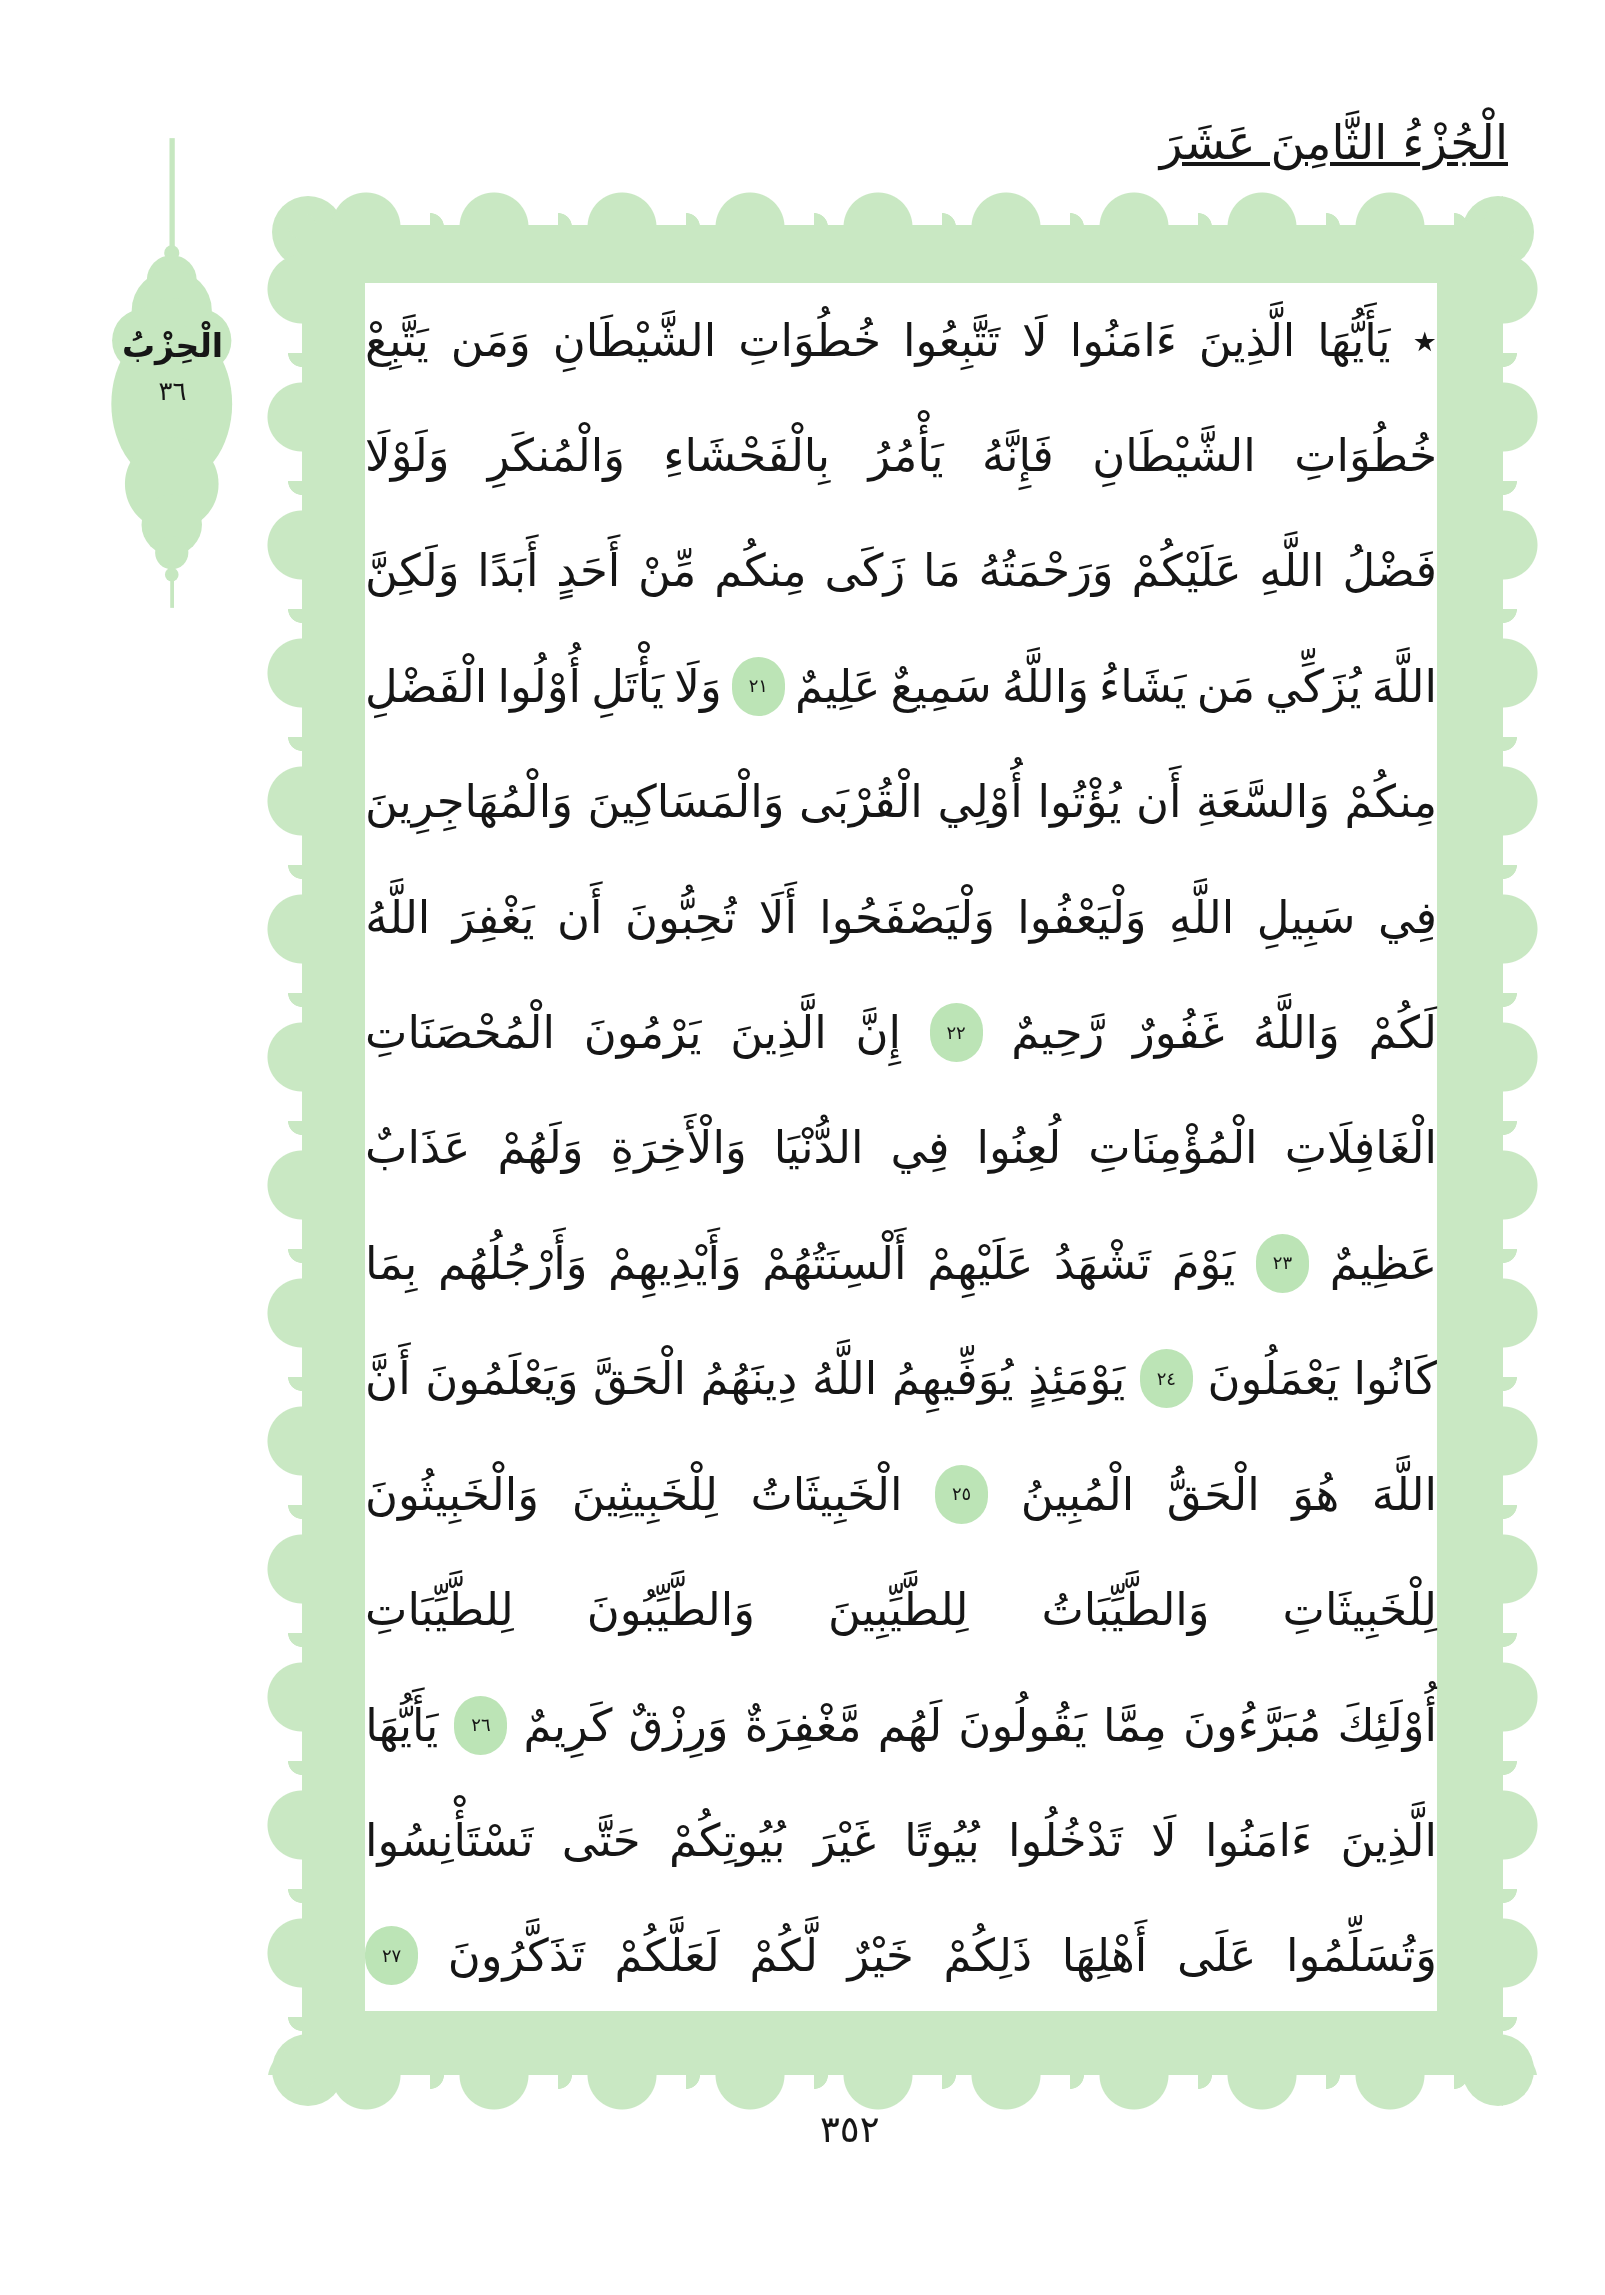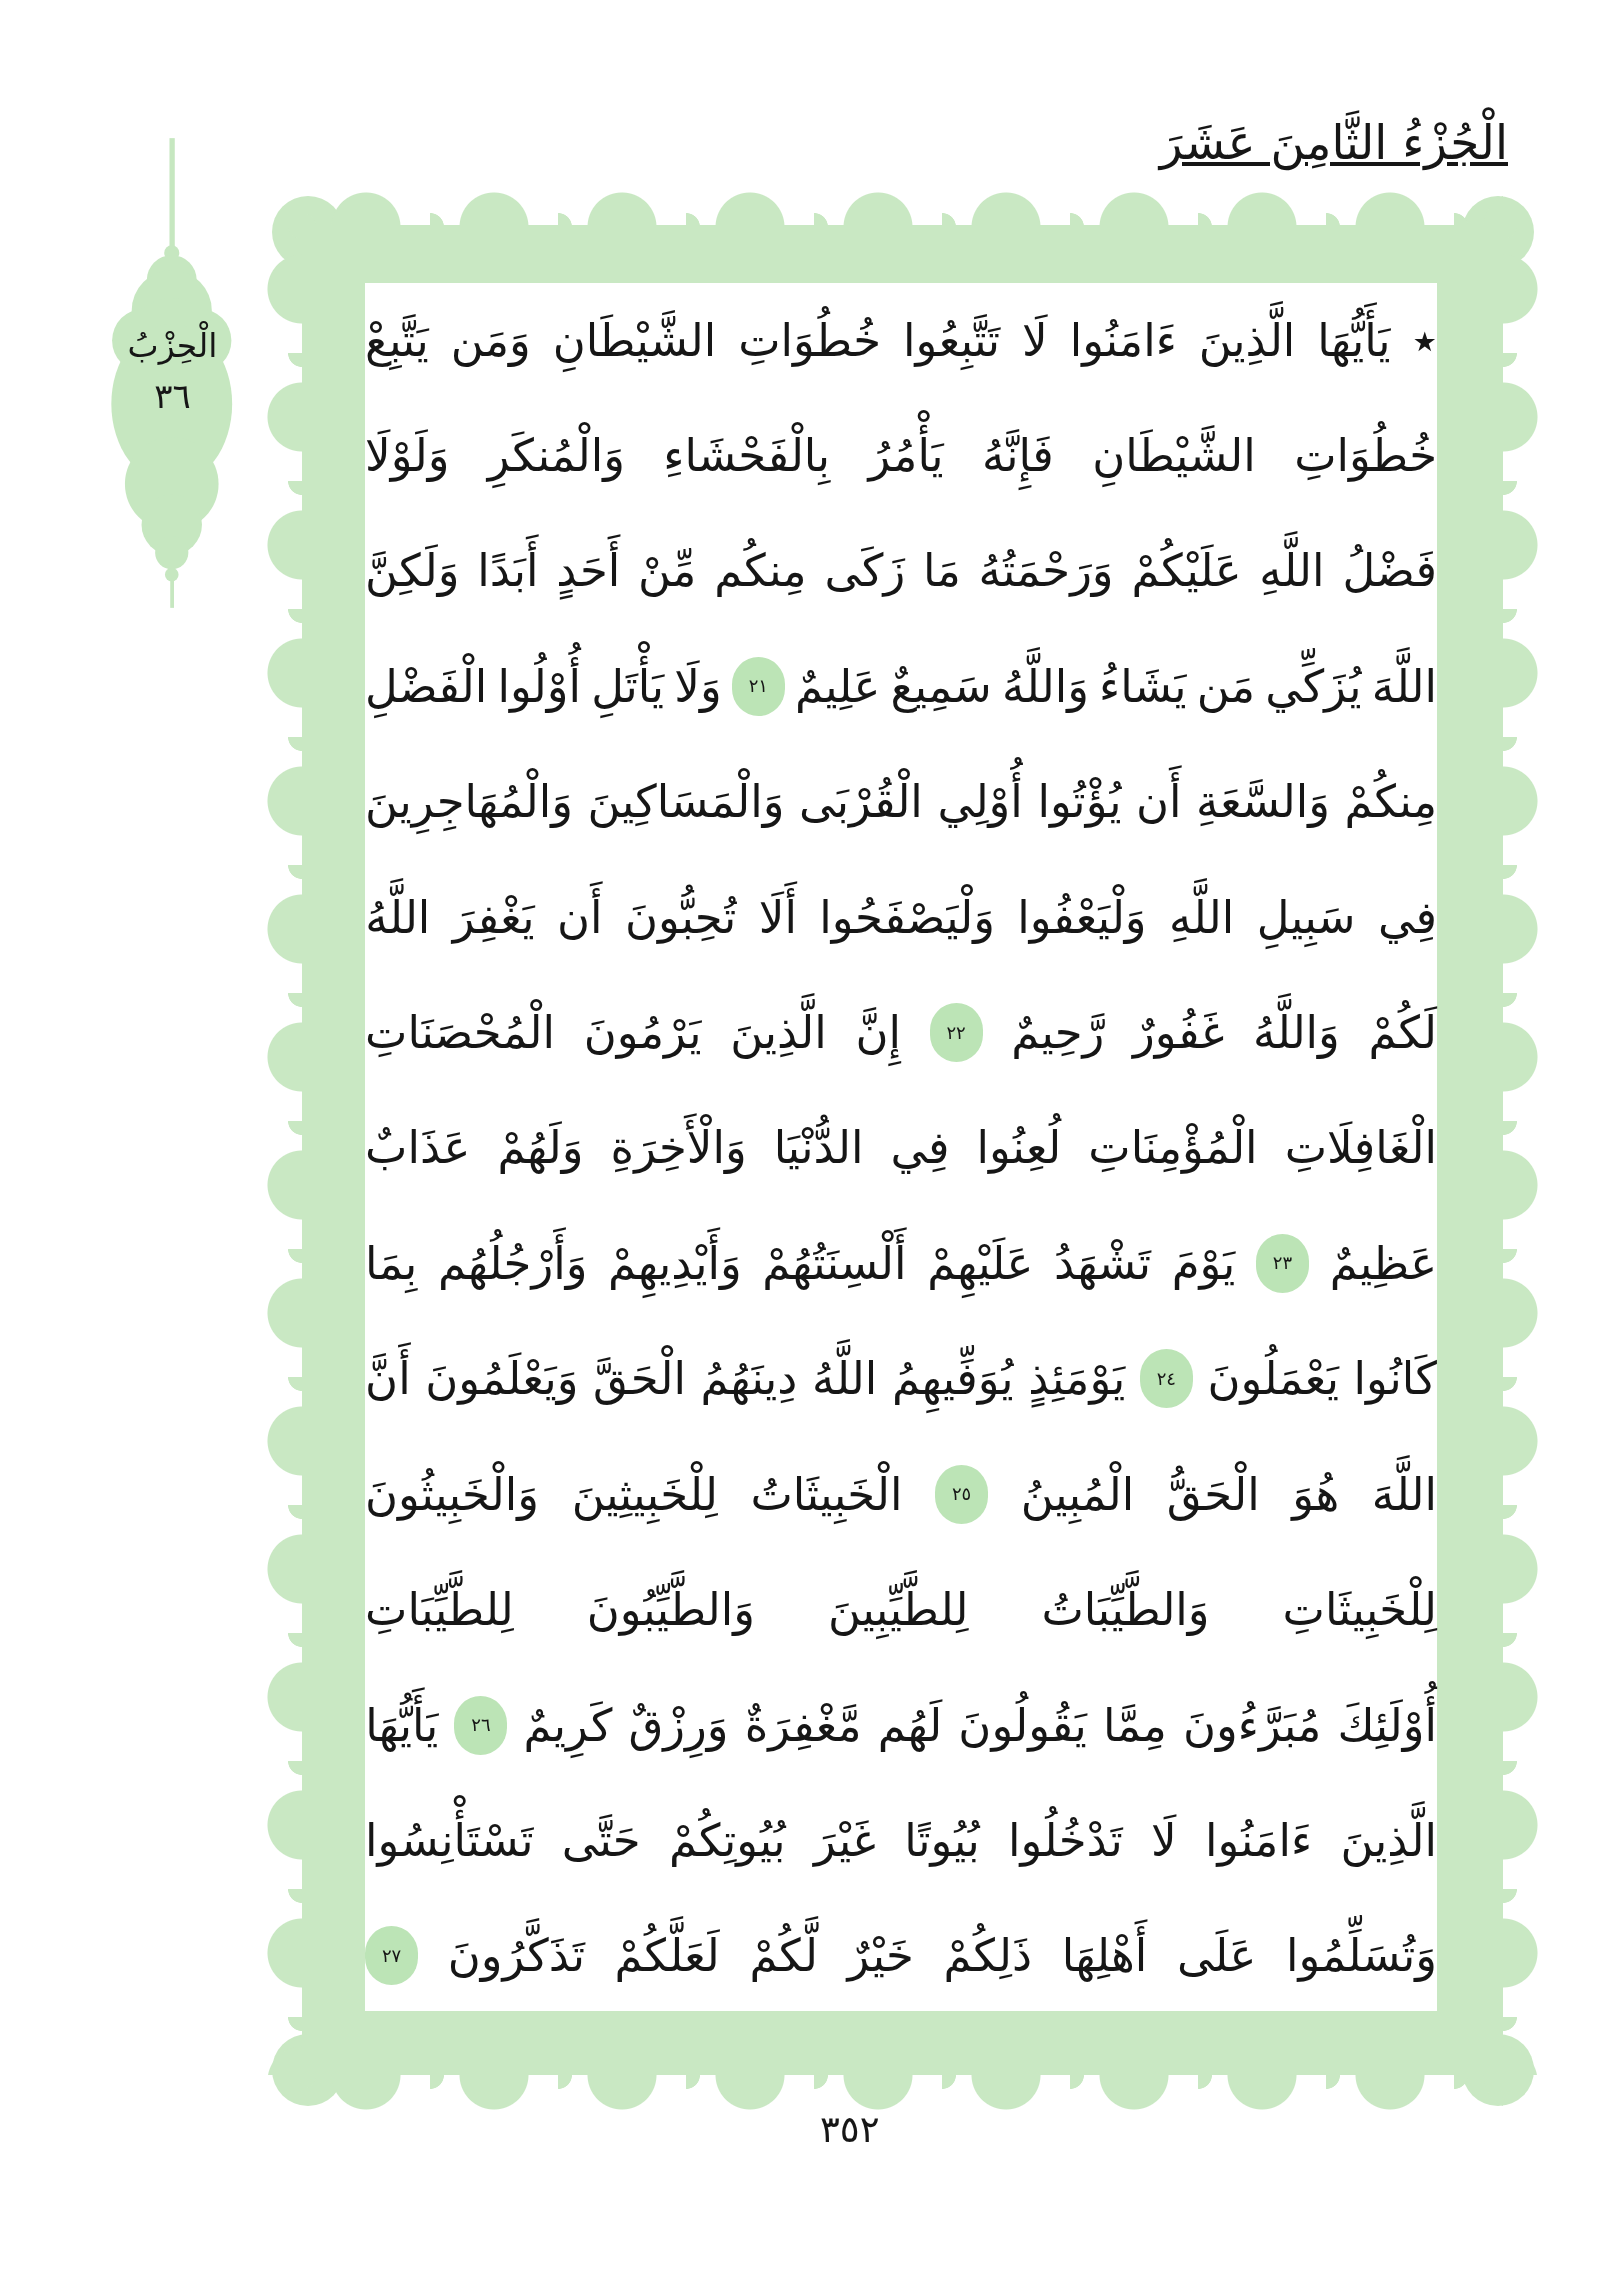--- a/index.html
+++ b/index.html
@@ -23,25 +23,25 @@
   .juz-header{
     position:absolute;right:97px;top:115px;width:393px;text-align:right;
     font-size:47px;direction:rtl;text-decoration:underline;
   }
 
   
   .hizb-ornament{position:absolute;left:100px;top:138px;width:145px;height:470px;color:var(--ornament-green);}
   .hizb-ornament svg{display:block;width:100%;height:100%;}
   .hizb-label{
     position:absolute;left:100px;top:326px;width:145px;text-align:center;
-    font-size:33px;direction:rtl;color:var(--ink);
+    font-size:33px;direction:rtl;color:var(--ink);font-weight:bold;
   }
   .hizb-number{
     position:absolute;left:100px;top:376px;width:145px;text-align:center;
-    font-size:34px;direction:rtl;color:var(--ink);
+    font-size:26px;direction:rtl;color:var(--ink);
   }
 
   
   .frame-band{
     position:absolute;left:302px;top:225px;width:1201px;height:1850px;
     border-style:solid;border-color:var(--frame-green);
     border-width:58px 66px 64px 63px;background:transparent;
   }
   .scallop{position:absolute;background-repeat:repeat-x;}
   .scallop-top{

